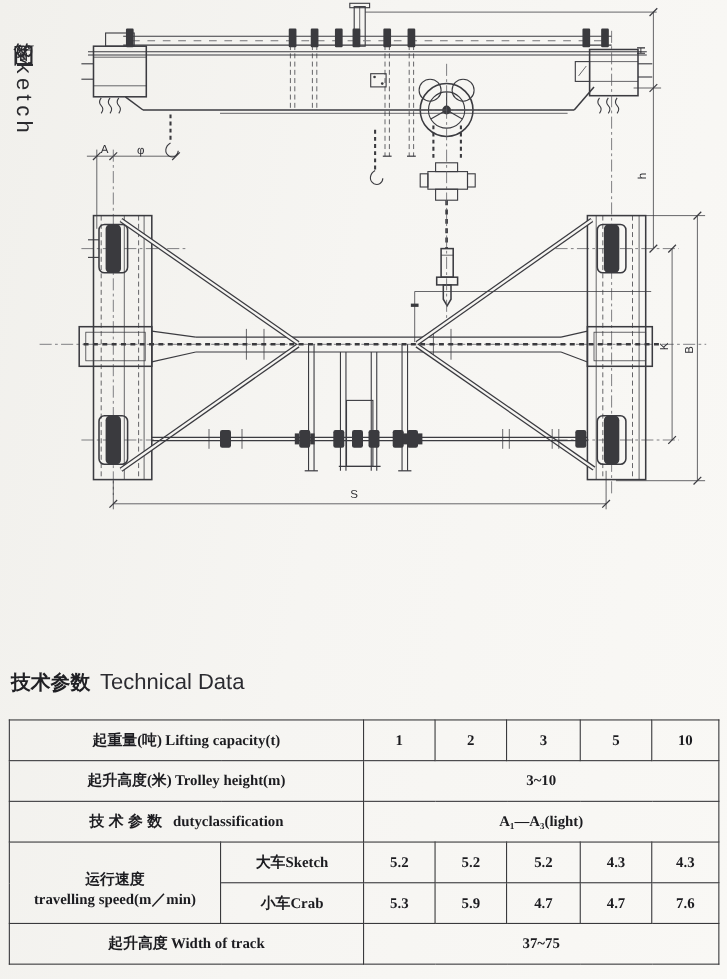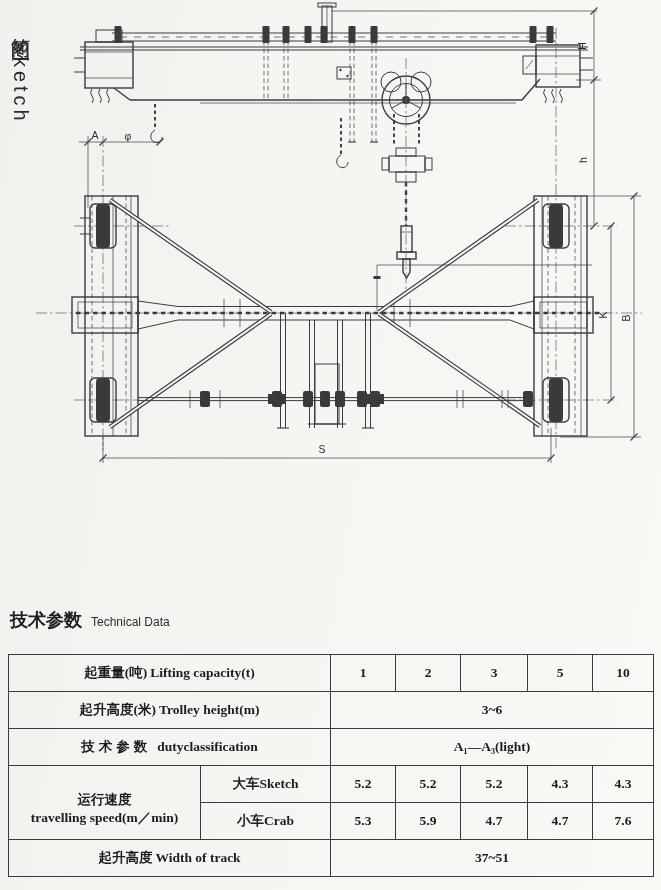--- a/index.html
+++ b/index.html
@@ -23,21 +23,21 @@
   .raildash{stroke:#75757a;stroke-width:1;stroke-dasharray:7 7;}
   .chain{stroke:#3a3a3e;fill:none;stroke-width:2.4;stroke-dasharray:4.5 4;}
   .chain2{stroke:#3a3a3e;fill:none;stroke-width:1.9;stroke-dasharray:3.5 3;}
   .dark{fill:#3a3a3e;stroke:none;}
   .tube{stroke:#3b3b40;stroke-width:4.4;fill:none;}
   .tubecore{stroke:#f6f5f2;stroke-width:2.1;fill:none;}
   .tick{stroke:#3b3b40;stroke-width:1.1;fill:none;}
   .dimtxt{font-family:"Liberation Sans",sans-serif;font-size:10.5px;fill:#2e2e33;}
   .heading{position:absolute;left:10px;top:608px;display:flex;align-items:baseline;gap:9px;}
   .heading .cn{font-size:18px;font-weight:bold;color:#202024;text-align:right;}
-  .heading .en{font-size:12px;color:#2b2b30;}
+  .heading .en{font-size:20px;color:#2b2b30;}
   table.tech{
     position:absolute;left:8px;top:654px;width:645px;
     border-collapse:collapse;table-layout:fixed;
   }
   table.tech td{
     border:1.5px solid #3a3a3d;text-align:center;vertical-align:middle;
     font-family:"Liberation Serif","DejaVu Serif",serif;font-weight:bold;
     font-size:13.5px;color:#1c1c20;padding:0 16px;
   }
   table.tech tr{height:37px;}
@@ -357,21 +357,21 @@
         <td class="val">1</td>
         <td class="val">2</td>
         <td class="val">3</td>
         <td class="val">5</td>
         <td class="val">10</td>
       </tr>
       <tr>
         <td colspan="2">
           <span class="lblcn">起升高度(米)</span><span>Trolley height(m)</span>
         </td>
-        <td class="val" colspan="5">3~6</td>
+        <td class="val" colspan="5">3~10</td>
       </tr>
       <tr>
         <td colspan="2">
           <span class="duty-cn">技术参数</span><span>dutyclassification</span>
         </td>
         <td class="val" colspan="5">A₁—A₃(light)</td>
       </tr>
       <tr>
         <td rowspan="2">
           <div class="twoline">
@@ -395,18 +395,18 @@
         <td class="val">5.3</td>
         <td class="val">5.9</td>
         <td class="val">4.7</td>
         <td class="val">4.7</td>
         <td class="val">7.6</td>
       </tr>
       <tr>
         <td colspan="2">
           <span class="lblcn">起升高度</span><span>Width of track</span>
         </td>
-        <td class="val" colspan="5">37~51</td>
+        <td class="val" colspan="5">37~75</td>
       </tr>
     </tbody>
   </table>
 
 </div>
 
 </body></html>

